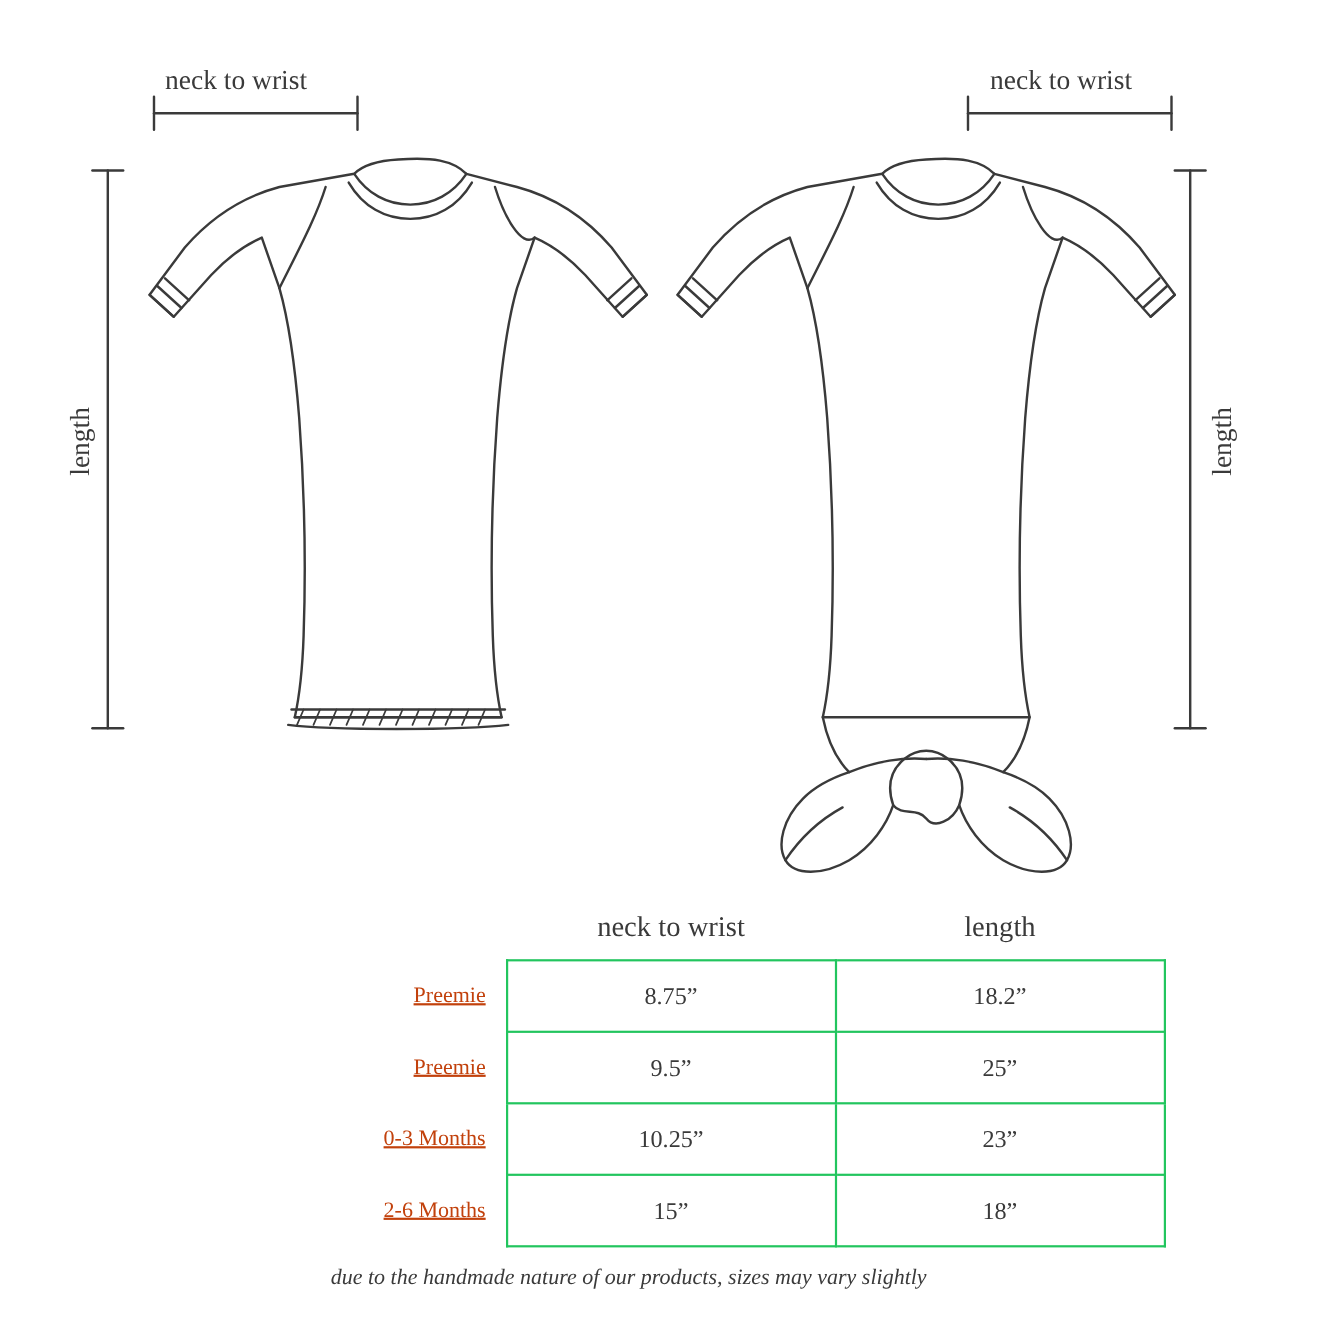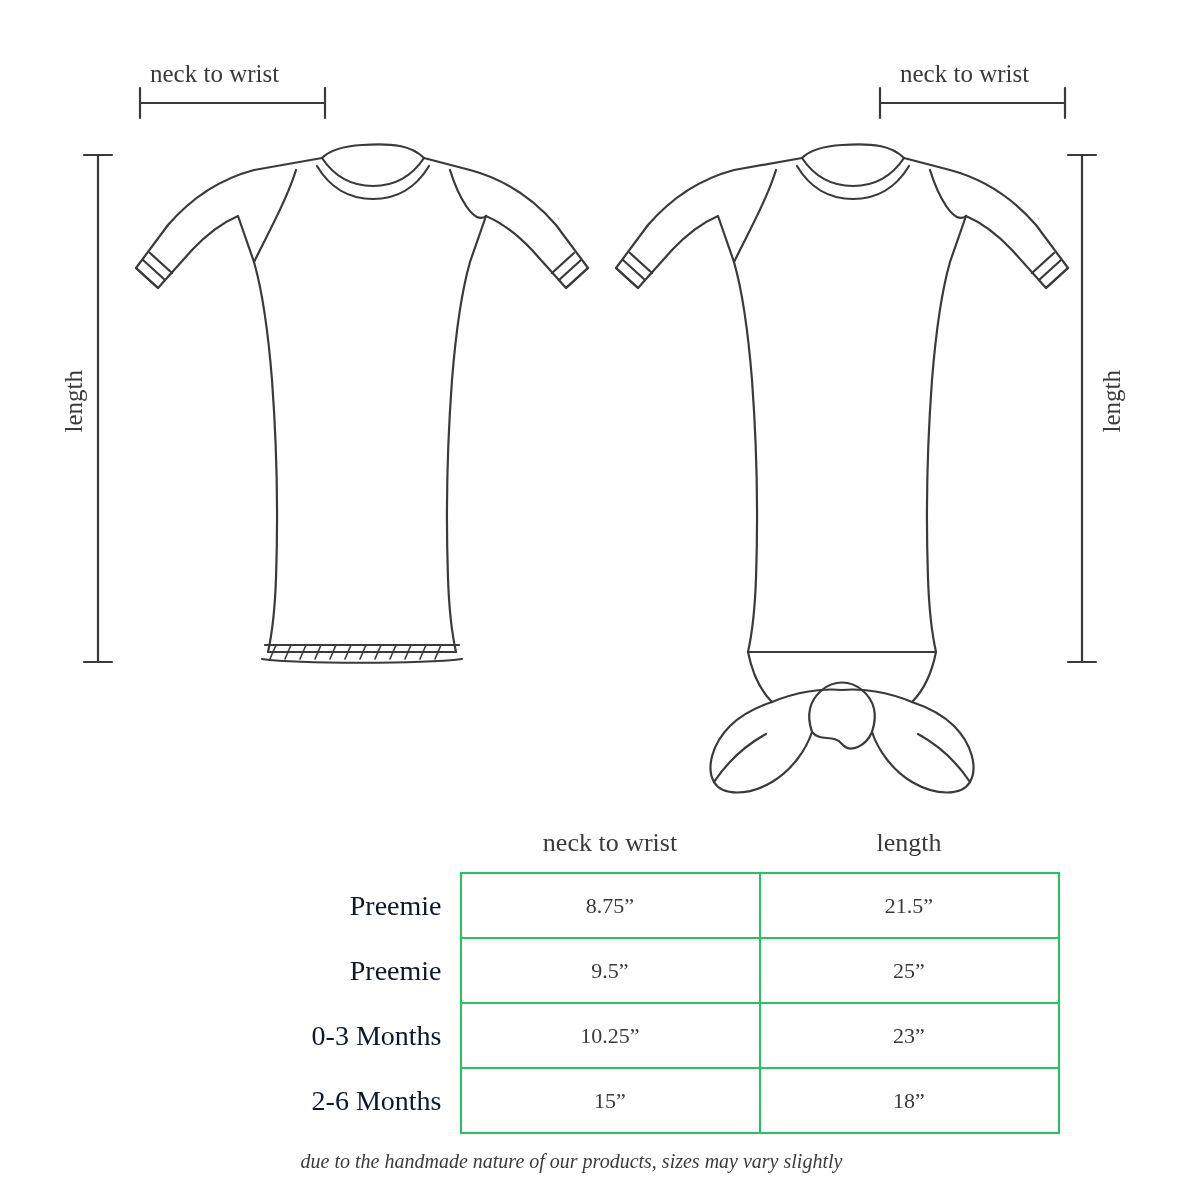--- a/index.html
+++ b/index.html
@@ -79,26 +79,27 @@
     padding: 8px 0 14px 0;
     color: #3a3a3a;
     border: none;
     text-align: center;
   }
   table.size-table th.corner {
     border: none;
   }
   table.size-table th.row-head {
     font-weight: normal;
-    font-size: 28px;
+    font-size: 20px;
     text-align: right;
     padding: 0 18px 0 0;
     border: none;
-    color: #0f172a;
+    color: #c2410c;
     width: 300px;
+    text-decoration: underline;
   }
   table.size-table td.cell {
     border: 2px solid #22c55e;
     width: 295px;
     height: 61px;
     text-align: center;
     font-size: 22px;
     color: #3a3a3a;
   }
   .footnote {
@@ -283,21 +284,21 @@
         <tr>
           <th class="corner"></th>
           <th class="col-head">neck to wrist</th>
           <th class="col-head">length</th>
         </tr>
       </thead>
       <tbody>
         <tr>
           <th class="row-head">Preemie</th>
           <td class="cell">8.75”</td>
-          <td class="cell">21.5”</td>
+          <td class="cell">18.2”</td>
         </tr>
         <tr>
           <th class="row-head">Preemie</th>
           <td class="cell">9.5”</td>
           <td class="cell">25”</td>
         </tr>
         <tr>
           <th class="row-head">0-3 Months</th>
           <td class="cell">10.25”</td>
           <td class="cell">23”</td>

